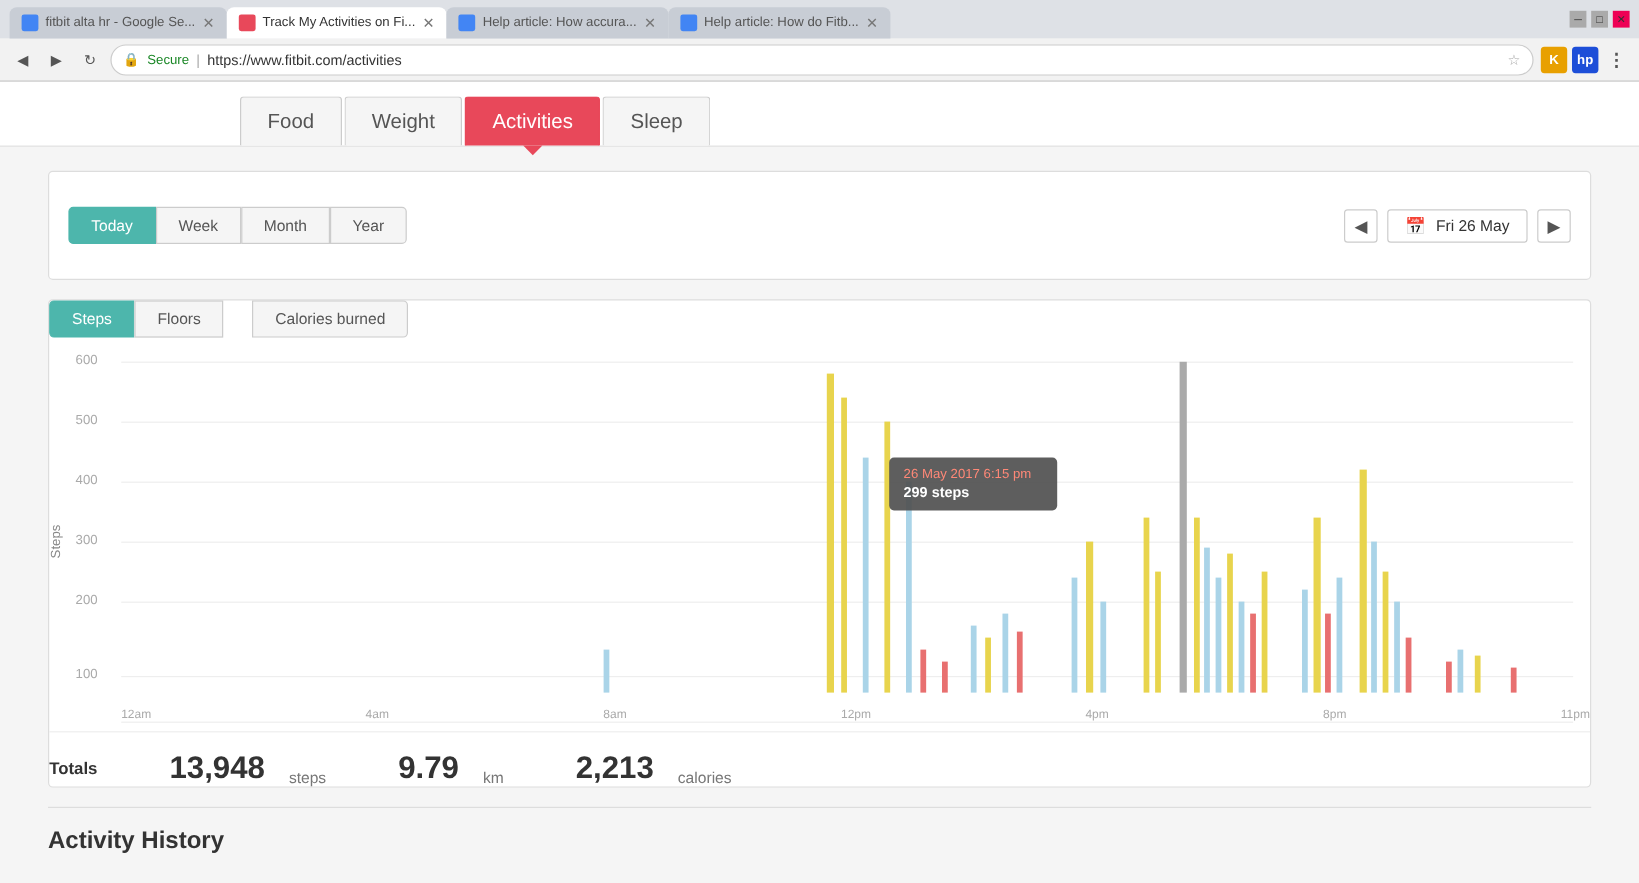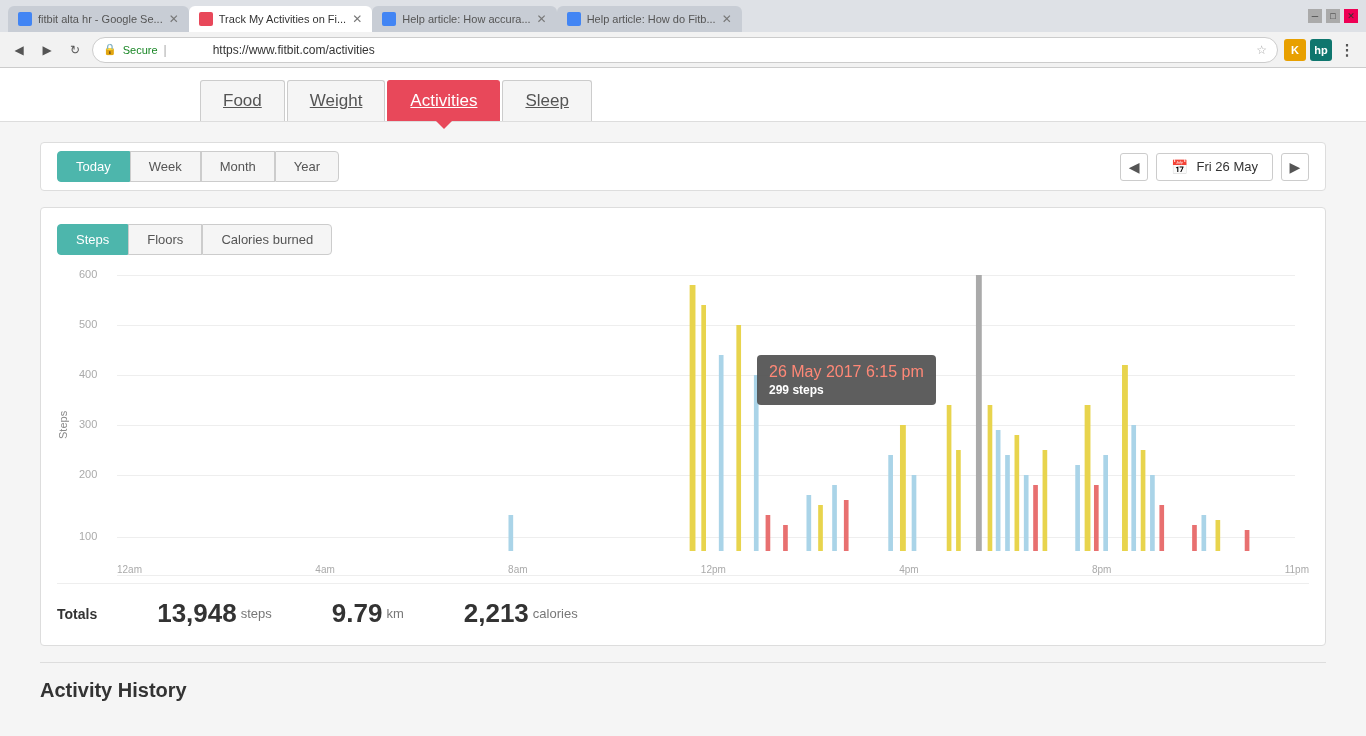--- a/index.html
+++ b/index.html
@@ -74,21 +74,21 @@
       border-radius: 13px;
       background: #fff;
       display: flex;
       align-items: center;
       padding: 0 10px;
       gap: 6px;
       font-size: 12px;
     }
     .secure-badge { color: #1a8726; font-size: 11px; }
     .separator { color: #aaa; }
-    .url-text { color: #333; flex: 1; margin-left: 40px; }
+    .url-text { color: #333; flex: 1; }
     .star-icon { color: #aaa; margin-left: auto; }
     .toolbar-icons {
       display: flex; gap: 4px; align-items: center;
     }
     .toolbar-ext {
       width: 22px; height: 22px;
       border-radius: 3px;
       display: flex; align-items: center; justify-content: center;
       font-size: 11px; font-weight: bold; cursor: pointer;
     }
@@ -111,21 +111,20 @@
     .nav-tab {
       padding: 10px 22px;
       font-size: 17px;
       cursor: pointer;
       color: #555;
       border: 1px solid #ccc;
       border-bottom: none;
       background: #f5f5f5;
       margin-right: 2px;
       border-radius: 3px 3px 0 0;
-      text-decoration: underline;
     }
     .nav-tab.active {
       background: #e8485a;
       color: #fff;
       border-color: #e8485a;
       position: relative;
     }
     .nav-tab.active::after {
       content: '';
       position: absolute;
@@ -141,21 +140,21 @@
     .main-container {
       background: #f5f5f5;
       padding: 20px 40px;
     }
 
     
     .period-bar {
       background: #fff;
       border: 1px solid #ddd;
       border-radius: 4px;
-      padding: 8px 16px;
+      padding: 29px 16px;
       display: flex;
       align-items: center;
       margin-bottom: 16px;
     }
     .period-tabs {
       display: flex;
       gap: 0;
     }
     .period-tab {
       padding: 7px 18px;
@@ -195,40 +194,39 @@
       color: #333;
       display: flex; align-items: center; gap: 8px;
     }
     .cal-icon { color: #aaa; font-size: 14px; }
 
     
     .chart-card {
       background: #fff;
       border: 1px solid #ddd;
       border-radius: 4px;
-      padding: 16px;
       margin-bottom: 16px;
     }
 
     
     .metric-tabs {
       display: flex;
       gap: 0;
       margin-bottom: 20px;
     }
     .metric-tab {
       padding: 7px 18px;
       font-size: 13px;
       cursor: pointer;
       border: 1px solid #ccc;
       background: #f5f5f5;
       color: #555;
     }
     .metric-tab:first-child { border-radius: 4px 0 0 4px; }
-    .metric-tab:last-child { border-radius: 0 4px 4px 0; }
+    .metric-tab:last-child { border-radius: 0 4px 4px 0; margin-left: 24px; }
     .metric-tab.active {
       background: #4db6ac;
       color: #fff;
       border-color: #4db6ac;
     }
 
     
     .chart-area {
       position: relative;
       height: 300px;
@@ -280,36 +278,36 @@
       position: absolute;
       background: rgba(80,80,80,0.92);
       color: #fff;
       border-radius: 4px;
       padding: 8px 12px;
       font-size: 12px;
       pointer-events: none;
       z-index: 10;
       min-width: 140px;
     }
-    .tooltip-date { color: #f87; font-size: 16px; margin-bottom: 2px; }
+    .tooltip-date { color: #f87; font-size: 11px; margin-bottom: 2px; }
     .tooltip-value { font-weight: bold; }
 
     
     .totals-row {
       border-top: 1px solid #eee;
       padding-top: 14px;
       margin-top: 8px;
       display: flex;
       align-items: center;
       gap: 60px;
       font-size: 14px;
       color: #555;
     }
     .totals-label { font-weight: bold; color: #333; }
-    .total-item { display: flex; gap: 4px; align-items: center; }
+    .total-item { display: flex; gap: 20px; align-items: flex-end; }
     .total-number { font-size: 26px; font-weight: bold; color: #333; }
     .total-unit { font-size: 13px; color: #777; }
 
     
     .section-heading {
       font-size: 20px;
       font-weight: bold;
       color: #333;
       padding: 16px 0 8px 0;
       border-top: 1px solid #ddd;
@@ -363,21 +361,21 @@
   <button class="nav-btn">↻</button>
   <div class="address-bar">
     <span class="secure-badge">🔒</span>
     <span class="secure-badge">Secure</span>
     <span class="separator">|</span>
     <span class="url-text">https://www.fitbit.com/activities</span>
     <span class="star-icon">☆</span>
   </div>
   <div class="toolbar-icons">
     <div class="toolbar-ext" style="background:#e8a000;color:#fff;">K</div>
-    <div class="toolbar-ext" style="background:#0f766e;color:#fff;">hp</div>
+    <div class="toolbar-ext" style="background:#1d4ed8;color:#fff;">hp</div>
     <div class="toolbar-ext" style="font-size:15px; color:#555;">⋮</div>
   </div>
 </div>
 
 <div class="page-content">
 
   <div class="nav-tabs-bar">
     <div class="nav-tab">
       <span>Food</span>
     </div>

